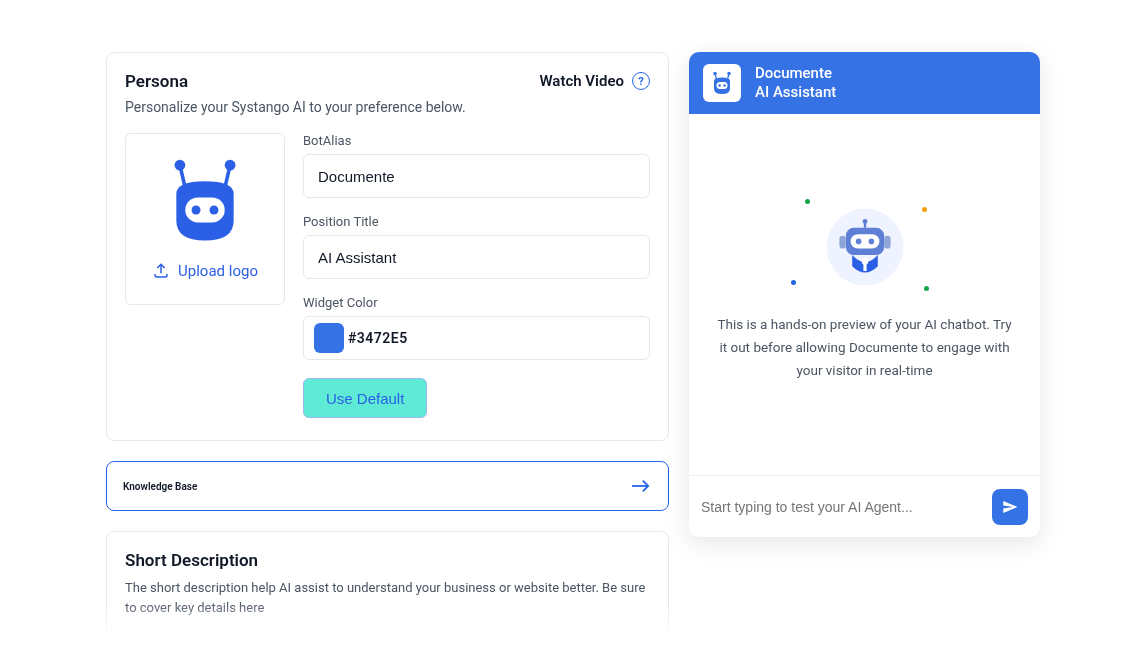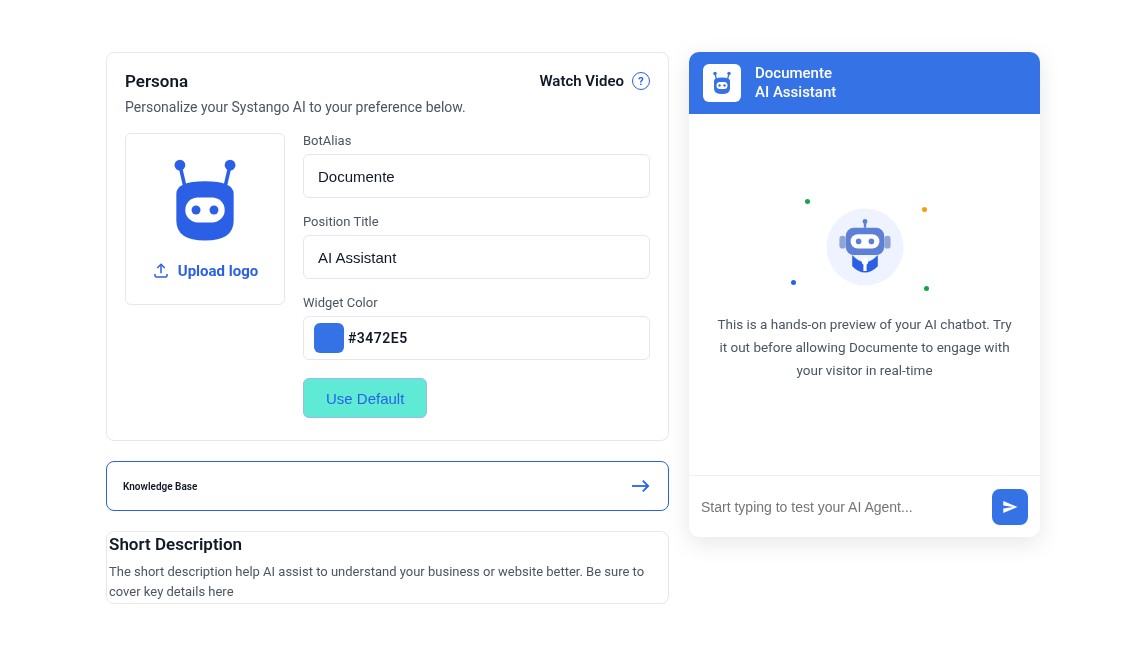--- a/index.html
+++ b/index.html
@@ -85,21 +85,21 @@
     align-items: center;
     justify-content: center;
     gap: 18px;
   }
   .upload-row {
     display: flex;
     align-items: center;
     gap: 8px;
     color: #2b5fe6;
     font-size: 15px;
-    font-weight: 700;
+    font-weight: 400;
     cursor: pointer;
   }
   .upload-icon {
     width: 18px; height: 18px;
     color: #2b5fe6;
   }
 
   .form-col { flex: 1; }
   .field-label {
     font-size: 13px;
@@ -178,21 +178,21 @@
     font-size: 10px;
     font-weight: 600;
     color: #111827;
     text-align: right;
   }
 
   .short-card {
     border: 1px solid #e5e7eb;
     border-radius: 8px;
     background: #fff;
-    padding: 2px;
+    padding: 18px;
   }
   .short-title {
     font-size: 17px;
     font-weight: 600;
     color: #111827;
     margin-bottom: 8px;
   }
   .short-sub {
     font-size: 13px;
     color: #4b5563;

